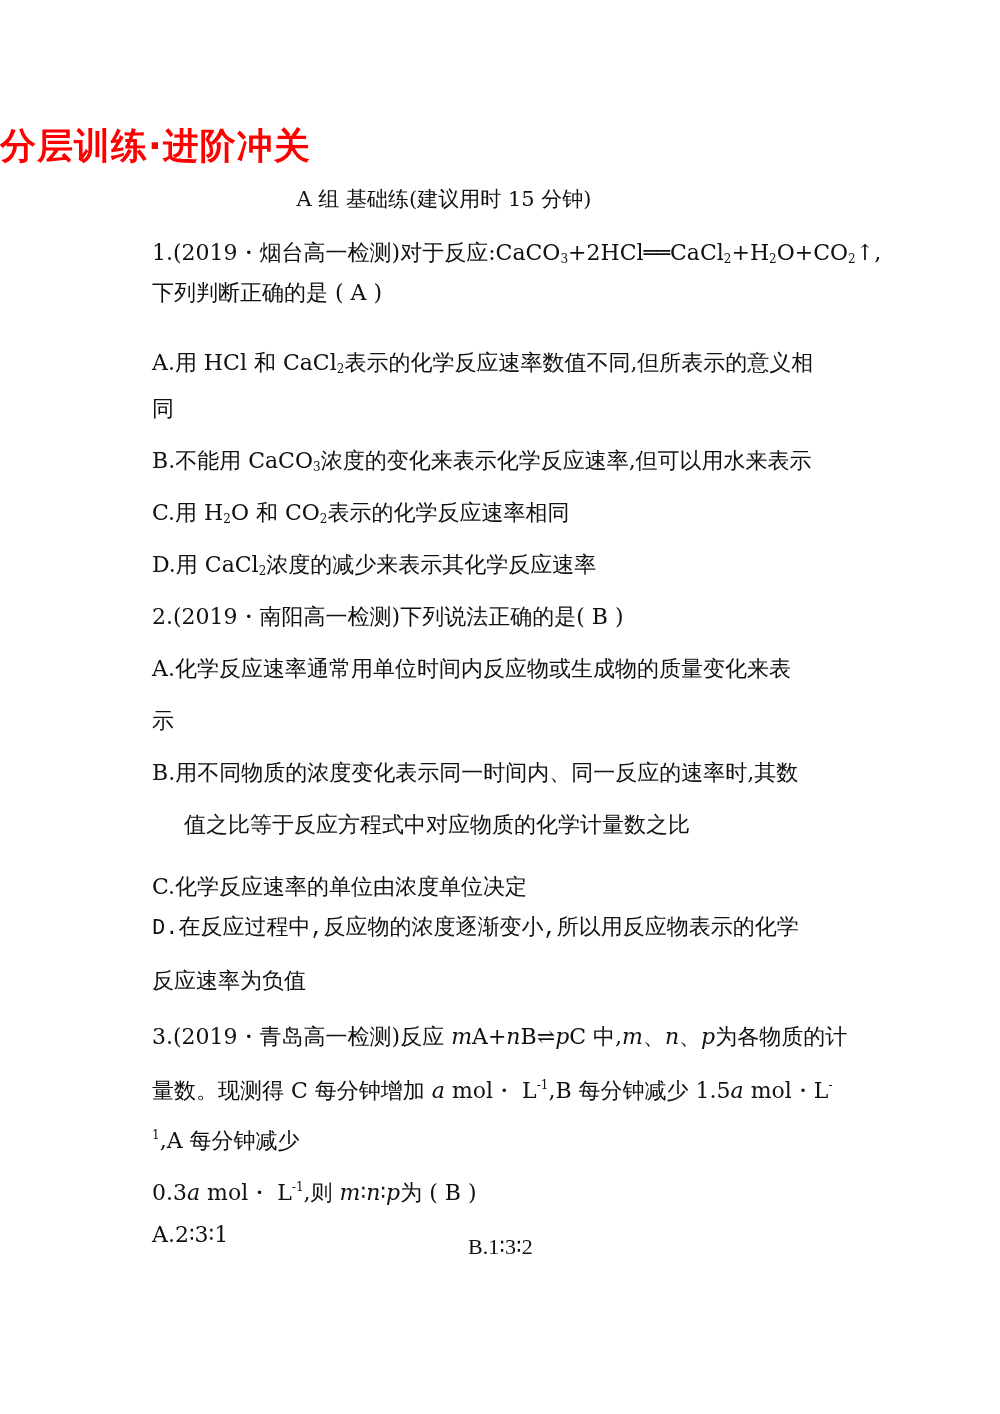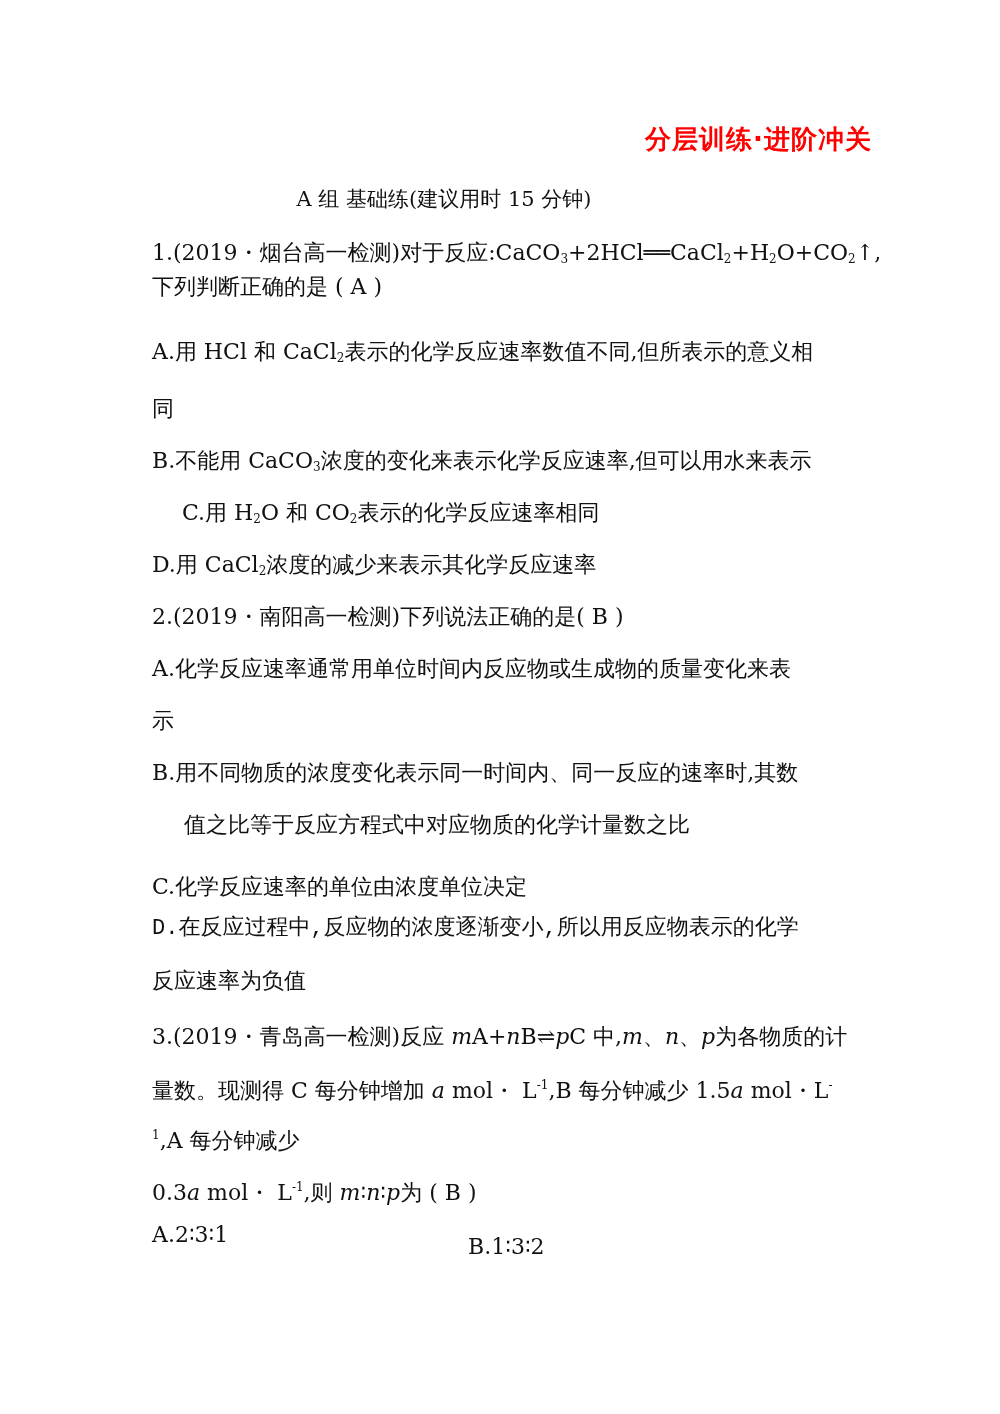--- a/index.html
+++ b/index.html
@@ -1,48 +1,48 @@
 <!DOCTYPE html>
 <html><head>
 <meta charset="utf-8">
 <style>
   html, body { margin: 0; padding: 0; background: #ffffff; }
   body { width: 1000px; height: 1414px; position: relative; overflow: hidden;
          font-family: "DejaVu Serif", "Liberation Serif", serif; color: #111; }
-  .title { position: absolute; left: 0; width: 872px; top: 122px; text-align: right;
+  .title { position: absolute; left: 0; width: 872px; top: 122px; text-align: left;
            font-family: "DejaVu Sans", "Liberation Sans", sans-serif; font-weight: bold;
-           font-size: 26px; color: #ff0000; letter-spacing: 1px; }
+           font-size: 36px; color: #ff0000; letter-spacing: 1px; }
   .subtitle { position: absolute; left: 0; width: 888px; top: 185px; text-align: center;
               font-size: 21px; color: #111; }
   .line { position: absolute; left: 152px; font-size: 22px; white-space: nowrap; line-height: 30px; }
   sub { font-size: 12px; vertical-align: -3px; line-height: 0; }
   sup { font-size: 12px; vertical-align: 9px; line-height: 0; }
   .it { font-style: italic; }
   .ans { display: inline-block; }
 </style>
 </head>
 <body>
 
 <div class="title">分层训练·进阶冲关</div>
 <div class="subtitle">A 组  基础练(建议用时 15 分钟)</div>
 
 <div class="line" style="top:238px;">
   <span>1.(2019・烟台高一检测)对于反应:CaCO</span><sub>3</sub><span>+2HCl══CaCl</span><sub>2</sub><span>+H</span><sub>2</sub><span>O+CO</span><sub>2</sub><span>↑,</span>
 </div>
-<div class="line" style="top:272px;text-align:right;">
+<div class="line" style="top:278px;text-align:right;">
   <span>下列判断正确的是  (  </span><span class="ans">A</span><span>  )</span>
 </div>
-<div class="line" style="top:337px;">
+<div class="line" style="top:348px;">
   <span>A.用 HCl 和 CaCl</span><sub>2</sub><span>表示的化学反应速率数值不同,但所表示的意义相</span>
 </div>
 <div class="line" style="top:394px;">同</div>
 <div class="line" style="top:446px;">
   <span>B.不能用 CaCO</span><sub>3</sub><span>浓度的变化来表示化学反应速率,但可以用水来表示</span>
 </div>
-<div class="line" style="top:498px;margin-left:30px;">
+<div class="line" style="top:498px;">
   <span>C.用 H</span><sub>2</sub><span>O 和 CO</span><sub>2</sub><span>表示的化学反应速率相同</span>
 </div>
 <div class="line" style="top:550px;">
   <span>D.用 CaCl</span><sub>2</sub><span>浓度的减少来表示其化学反应速率</span>
 </div>
 
 <div class="line" style="top:602px;">
   <span>2.(2019・南阳高一检测)下列说法正确的是(  </span><span class="ans">B</span><span>  )</span>
 </div>
 <div class="line" style="top:654px;">A.化学反应速率通常用单位时间内反应物或生成物的质量变化来表</div>
@@ -59,13 +59,13 @@
 <div class="line" style="top:1076px;">
   <span>量数。现测得 C 每分钟增加 </span><span class="it">a</span><span> mol・ L</span><sup>-1</sup><span>,B 每分钟减少 1.5</span><span class="it">a</span><span> mol・L</span><sup>-</sup>
 </div>
 <div class="line" style="top:1126px;">
   <sup>1</sup><span>,A 每分钟减少</span>
 </div>
 <div class="line" style="top:1178px;">
   <span>0.3</span><span class="it">a</span><span> mol・ L</span><sup>-1</sup><span>,则 </span><span class="it">m</span><span>∶</span><span class="it">n</span><span>∶</span><span class="it">p</span><span>为 (  </span><span class="ans">B</span><span>  )</span>
 </div>
 <div class="line" style="top:1220px;">A.2∶3∶1</div>
-<div class="line" style="top:1232px; left:468px;">B.1∶3∶2</div>
+<div class="line" style="top:1232px; left:468px;font-family:Liberation Serif, serif;">B.1∶3∶2</div>
 
 </body></html>

